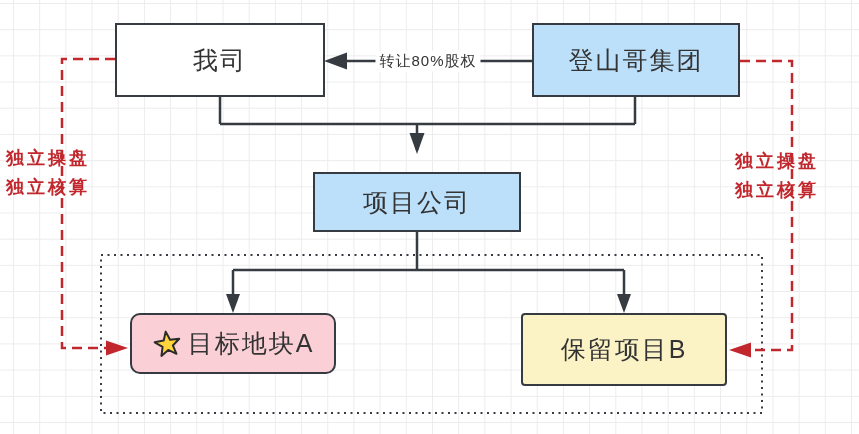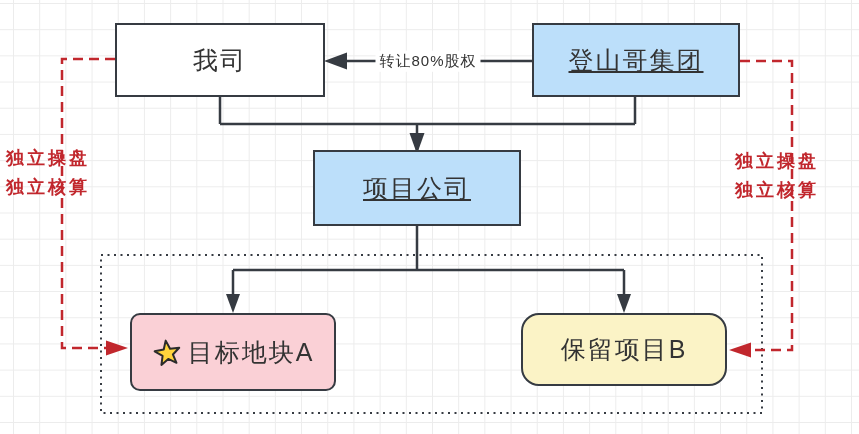--- a/index.html
+++ b/index.html
@@ -14,23 +14,23 @@
     font-family:"Liberation Sans","DejaVu Sans",sans-serif;
   }
   svg.wires{position:absolute;left:0;top:0;width:859px;height:434px;}
   .node{
     position:absolute;display:flex;align-items:center;justify-content:center;
     box-sizing:border-box;border:2.5px solid #363b42;
     color:#333333;font-size:25px;letter-spacing:2px;line-height:1;
     white-space:nowrap;
   }
   .node-white{background:#ffffff;}
-  .node-blue{background:#bcdffa;text-decoration:underline;}
+  .node-blue{background:#bcdffa;}
   .node-pink{background:#fad0d6;border-radius:10px;}
-  .node-yellow{background:#fbf3c6;border-radius:18px;}
+  .node-yellow{background:#fbf3c6;border-radius:4px;}
   .node .star{margin-right:5px;flex:0 0 auto;}
   .edge-label{
     position:absolute;left:428px;top:61px;transform:translate(-50%,-50%);
     background:#ffffff;padding:2px 4px;color:#333333;
     font-size:15px;letter-spacing:1px;white-space:nowrap;line-height:1.1;
   }
   .annotation{
     position:absolute;color:#c1272d;font-weight:bold;
     font-size:18px;line-height:29px;letter-spacing:3px;white-space:nowrap;
   }
@@ -64,25 +64,25 @@
   </svg>
 
   <div class="node node-white" style="left:115px;top:23px;width:210px;height:74px;text-align:right;">
     <span>我司</span>
   </div>
 
   <div class="node node-blue" style="left:532px;top:23px;width:208px;height:74px;">
     <span>登山哥集团</span>
   </div>
 
-  <div class="node node-blue" style="left:313px;top:150px;width:208px;height:76px;">
+  <div class="node node-blue" style="left:313px;top:172px;width:208px;height:60px;">
     <span>项目公司</span>
   </div>
 
-  <div class="node node-pink" style="left:130px;top:313px;width:206px;height:78px;">
+  <div class="node node-pink" style="left:130px;top:313px;width:206px;height:61px;">
     <svg class="star" width="31" height="31" viewBox="0 0 30 31">
       <polygon transform="rotate(-8 15 16.5)" points="15,3.5 18.2,12.1 27.4,12.5 20.2,18.2 22.6,27 15,22 7.4,27 9.8,18.2 2.6,12.5 11.8,12.1" fill="#ffd43c" stroke="#2b2b2b" stroke-width="2" stroke-linejoin="round"></polygon>
     </svg>
     <span>目标地块A</span>
   </div>
 
   <div class="node node-yellow" style="left:521px;top:313px;width:206px;height:73px;">
     <span>保留项目B</span>
   </div>
 

